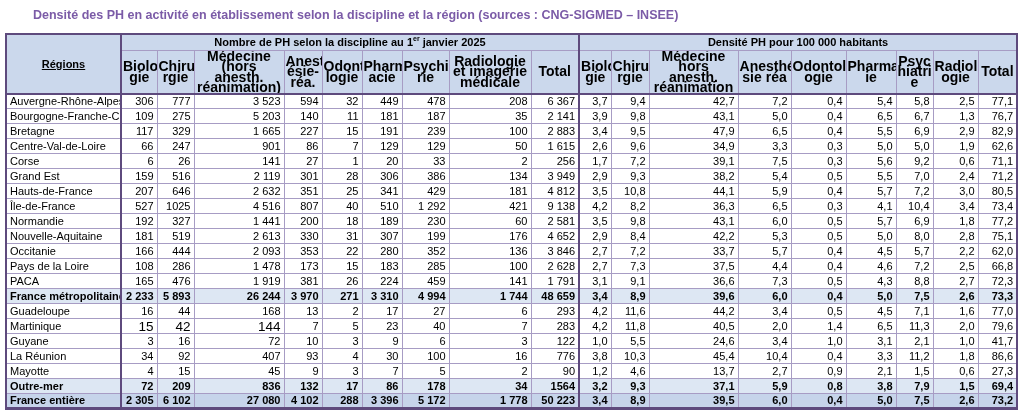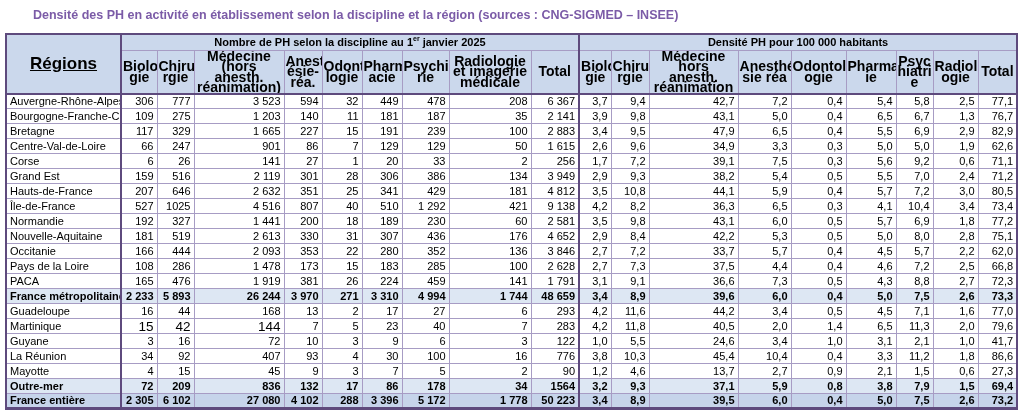--- a/index.html
+++ b/index.html
@@ -45,21 +45,21 @@
     vertical-align:middle;
     font-size:14px;
     line-height:10.5px;
     white-space:pre-line;
     padding:0 1px;
   }
   .ph-table tr.group-row th{height:16px;}
   .ph-table tr.group-row th.group{font-size:11px;line-height:12px;white-space:nowrap;}
   .ph-table tr.group-row th sup{font-size:7px;line-height:0;}
   .ph-table tr.col-row th{height:31px;}
-  .ph-table th.regions{font-size:17px;text-decoration:underline;}
+  .ph-table th.regions{font-size:11px;text-decoration:underline;}
   .ph-table tbody td{
     height:15px;
     font-size:11px;
     line-height:13px;
     padding:0;
     background:#ffffff;
     vertical-align:middle;
   }
   .ph-table td.region{
     text-align:left;
@@ -172,21 +172,21 @@
           <td class="num density-cell">0,4</td>
           <td class="num density-cell">5,4</td>
           <td class="num density-cell">5,8</td>
           <td class="num density-cell">2,5</td>
           <td class="num density-cell">77,1</td>
         </tr>
         <tr>
           <td class="region sep-right">Bourgogne-Franche-C.</td>
           <td class="num count-cell">109</td>
           <td class="num count-cell">275</td>
-          <td class="num count-cell">1 203</td>
+          <td class="num count-cell">5 203</td>
           <td class="num count-cell">140</td>
           <td class="num count-cell">11</td>
           <td class="num count-cell">181</td>
           <td class="num count-cell">187</td>
           <td class="num count-cell">35</td>
           <td class="num count-cell sep-right">2 141</td>
           <td class="num density-cell">3,9</td>
           <td class="num density-cell">9,8</td>
           <td class="num density-cell">43,1</td>
           <td class="num density-cell">5,0</td>
@@ -344,21 +344,21 @@
           <td class="num density-cell">77,2</td>
         </tr>
         <tr>
           <td class="region sep-right">Nouvelle-Aquitaine</td>
           <td class="num count-cell">181</td>
           <td class="num count-cell">519</td>
           <td class="num count-cell">2 613</td>
           <td class="num count-cell">330</td>
           <td class="num count-cell">31</td>
           <td class="num count-cell">307</td>
-          <td class="num count-cell">436</td>
+          <td class="num count-cell">199</td>
           <td class="num count-cell">176</td>
           <td class="num count-cell sep-right">4 652</td>
           <td class="num density-cell">2,9</td>
           <td class="num density-cell">8,4</td>
           <td class="num density-cell">42,2</td>
           <td class="num density-cell">5,3</td>
           <td class="num density-cell">0,5</td>
           <td class="num density-cell">5,0</td>
           <td class="num density-cell">8,0</td>
           <td class="num density-cell">2,8</td>

